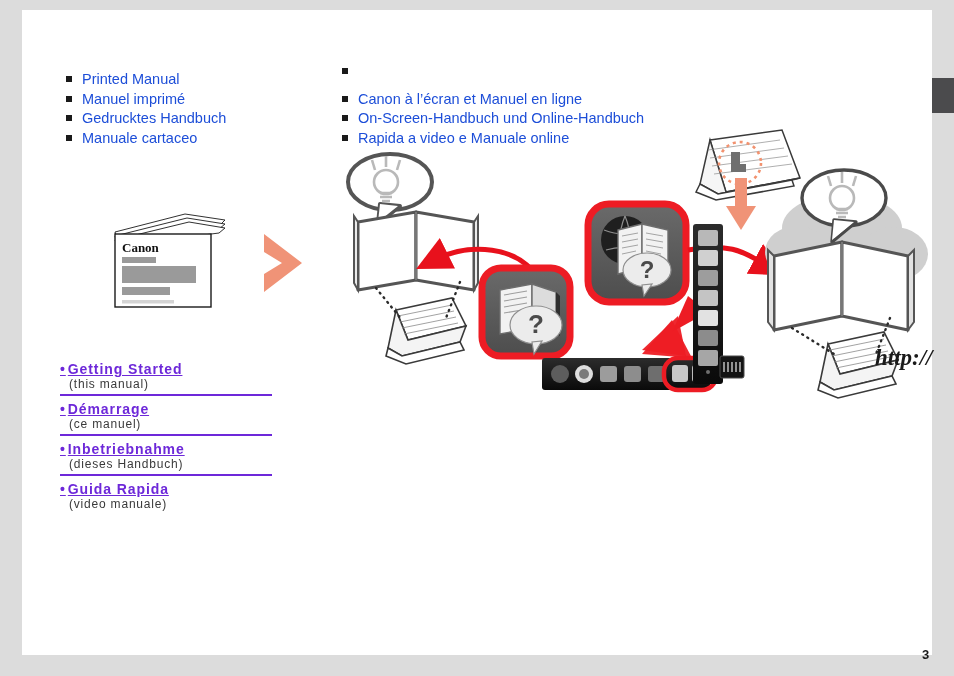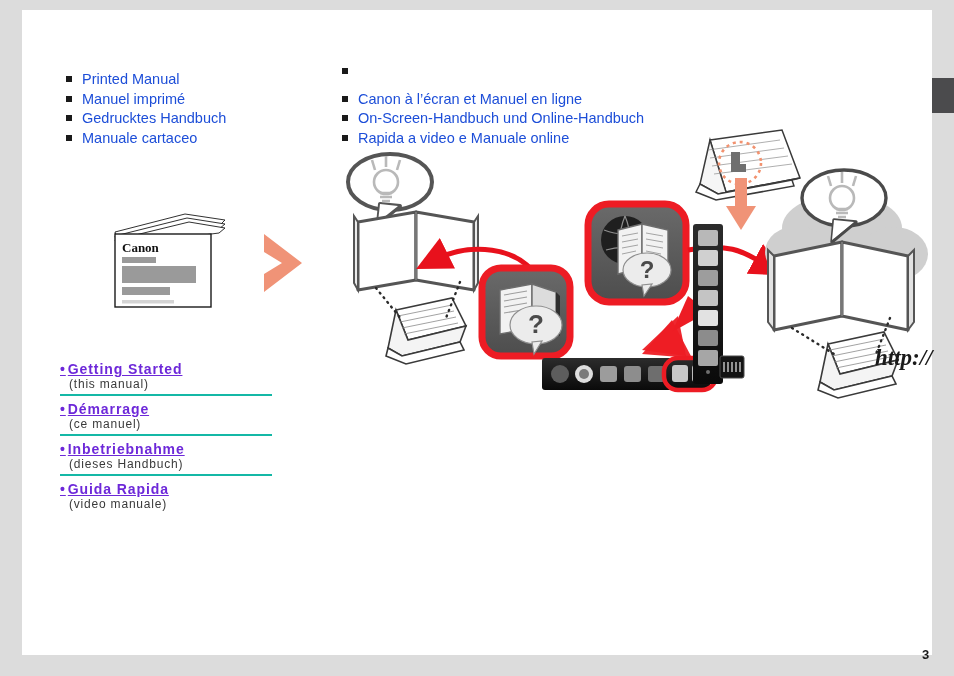--- a/index.html
+++ b/index.html
@@ -54,21 +54,21 @@
     top: -2px;
   }
   
   #legend {
     position: absolute;
     left: 38px;
     top: 351px;
     width: 212px;
   }
   .legend-item { padding-bottom: 3px; }
-  .legend-item + .legend-item { border-top: 2px solid #14b8a6; padding-top: 5px; }
+  .legend-item + .legend-item { border-top: 2px solid #6d28d9; padding-top: 5px; }
   .legend-title {
     font-size: 14px;
     font-weight: bold;
     letter-spacing: 0.9px;
     color: #6d28d9;
     white-space: nowrap;
     text-decoration: underline;
   }
   .legend-title .dot { margin-right: 2px; }
   .legend-sub {

